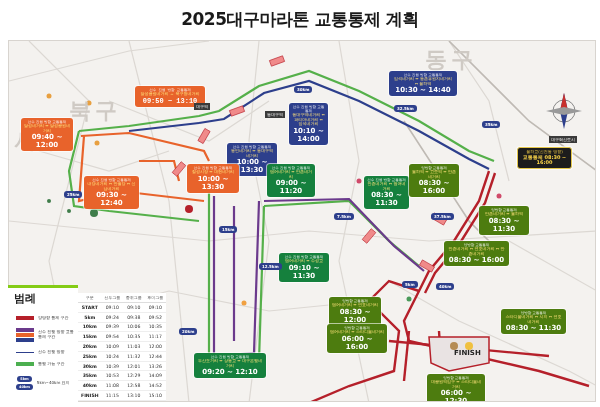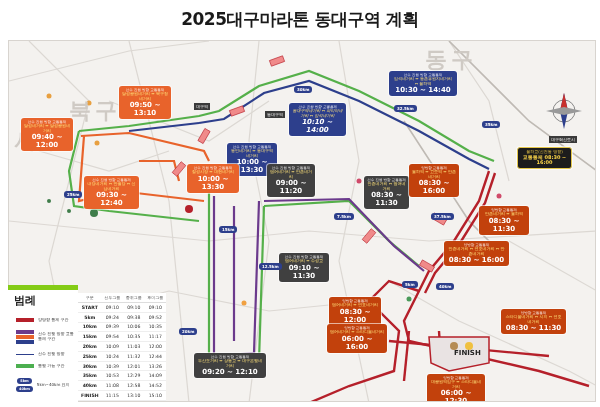--- a/index.html
+++ b/index.html
@@ -20,39 +20,39 @@
     }
     .callout {
       position: absolute; border-radius: 3px; color: #fff; text-align: center;
       padding: 2px 3px; line-height: 1.15; box-shadow: 0 0 0 1px rgba(255,255,255,0.6);
     }
     .callout .c-head { font-size: 3.5px; opacity: 0.9; }
     .callout .c-route { font-size: 4px; color: #ffe27a; }
     .callout .c-time { font-size: 7px; font-weight: bold; }
     .c-orange { background: #e8632b; }
     .c-blue { background: #2d3f8c; }
-    .c-purple { background: #404040; }
-    .c-red { background: #c2410c; }
+    .c-purple { background: #15803d; }
+    .c-red { background: #4d7c0f; }
     .c-black { background: #1c1c1c; border: 1px solid #e4c64a; }
     .c-black .c-time { font-size: 5px; color: #ffd84a; }
     .c-black .c-head { font-size: 4px; color: #ffd84a; }
     .km {
       position: absolute; background: #2d3f8c; color: #fff; font-size: 4px;
       padding: 1px 3px; border-radius: 3px; font-weight: bold;
     }
     .landmark {
       position: absolute; background: #3a3a3a; color: #fff; font-size: 4px;
       padding: 1px 2px; white-space: nowrap;
     }
     .finish-label { position: absolute; font-size: 7px; font-weight: bold; color: #222; }
 
     
     .legend {
       position: absolute; left: 8px; top: 285px; width: 70px; height: 117px;
-      background: #ffffff; border-top: 5px solid #84cc16;
+      background: #ffffff; border-top: 3px solid #84cc16;
     }
     .legend-title { position: absolute; left: 6px; top: 3px; font-size: 11px; font-weight: bold; color: #222; }
     .legend-row { position: absolute; left: 8px; display: flex; align-items: center; gap: 4px; }
     .legend-row .lt { font-size: 4px; color: #333; line-height: 1.2; }
     .sw { width: 18px; height: 4px; display: inline-block; }
 
     
     .timetable {
       position: absolute; left: 78px; top: 293px; width: 88px; height: 107px;
       background: rgba(255,255,255,0.95);
@@ -66,21 +66,21 @@
       font-size: 4.6px; color: #333; padding: 1.9px 0; text-align: center;
       border-bottom: 1px solid #eee;
     }
     .timetable td.dist { font-weight: bold; color: #222; }
 
     .compass { position: absolute; left: 535px; top: 50px; }
   </style>
 </head>
 <body>
 
-<div class="title">2025대구마라톤 동대구역 계획</div>
+<div class="title">2025대구마라톤 교통통제 계획</div>
 
 <div class="map-frame">
   <svg class="map-svg" width="588" height="362" viewBox="0 0 588 362">
 
     <g stroke="#dcd8d3" stroke-width="1.2" fill="none">
       <path d="M0 40 L120 10 L200 0"></path>
       <path d="M20 0 L80 60 L60 140 L40 220 L60 320"></path>
       <path d="M120 0 L140 80 L160 160 L170 260 L180 362"></path>
       <path d="M250 0 L240 100 L260 200 L240 362"></path>
       <path d="M330 0 L350 120 L330 220 L360 362"></path>
@@ -166,21 +166,21 @@
   <div class="district" style="left:5px;top:85px;">서구</div>
   <div class="district" style="left:380px;top:4px;margin-left:36px;">동구</div>
 
   <svg class="compass" width="40" height="40" viewBox="0 0 40 40">
     <circle cx="20" cy="20" r="11" fill="none" stroke="#888" stroke-width="1"></circle>
     <path d="M20 2 L24 20 L20 38 L16 20 Z" fill="#2d3f8c"></path>
     <path d="M20 2 L24 20 L16 20 Z" fill="#c9302c"></path>
     <path d="M2 20 L20 16 L38 20 L20 24 Z" fill="#999"></path>
   </svg>
 
-  <div class="callout c-orange" style="left:110px;top:45px;width:52px;">
+  <div class="callout c-orange" style="left:126px;top:45px;width:70px;font-family:Liberation Mono, monospace;">
     <div class="c-head">선수 진행 방향 교통통제</div>
     <div class="c-route">달성공원네거리 ↔ 북구청네거리</div>
     <div class="c-time">09:50 ~ 13:10</div>
   </div>
   <div class="callout c-orange" style="left:12px;top:77px;width:52px;">
     <div class="c-head">선수 진행 방향 교통통제</div>
     <div class="c-route">달성네거리 ↔ 달성공원네거리</div>
     <div class="c-time">09:40 ~ 12:00</div>
   </div>
   <div class="callout c-orange" style="left:75px;top:135px;width:55px;">
@@ -191,21 +191,21 @@
   <div class="callout c-blue" style="left:218px;top:102px;width:50px;">
     <div class="c-head">선수 진행 방향 교통통제</div>
     <div class="c-route">동인네거리 ↔ 동대구역네거리</div>
     <div class="c-time">10:00 ~ 13:30</div>
   </div>
   <div class="callout c-orange" style="left:178px;top:123px;width:52px;">
     <div class="c-head">선수 진행 방향 교통통제</div>
     <div class="c-route">칠성시장 ↔ 대현네거리</div>
     <div class="c-time">10:00 ~ 13:30</div>
   </div>
-  <div class="callout c-blue" style="left:280px;top:62px;width:57px;font-style:italic;">
+  <div class="callout c-blue" style="left:280px;top:62px;width:39px;">
     <div class="c-head">선수 진행 방향 교통통제</div>
     <div class="c-route">동대구역네거리 ↔ 파티마네거리 ↔ 입석네거리</div>
     <div class="c-time">10:10 ~ 14:00</div>
   </div>
   <div class="callout c-blue" style="left:380px;top:30px;width:68px;">
     <div class="c-head">선수 진행 방향 교통통제</div>
     <div class="c-route">입석네거리 ↔ 동촌유원지네거리 ↔ 율하역</div>
     <div class="c-time">10:30 ~ 14:40</div>
   </div>
   <div class="callout c-black" style="left:508px;top:106px;width:55px;">

